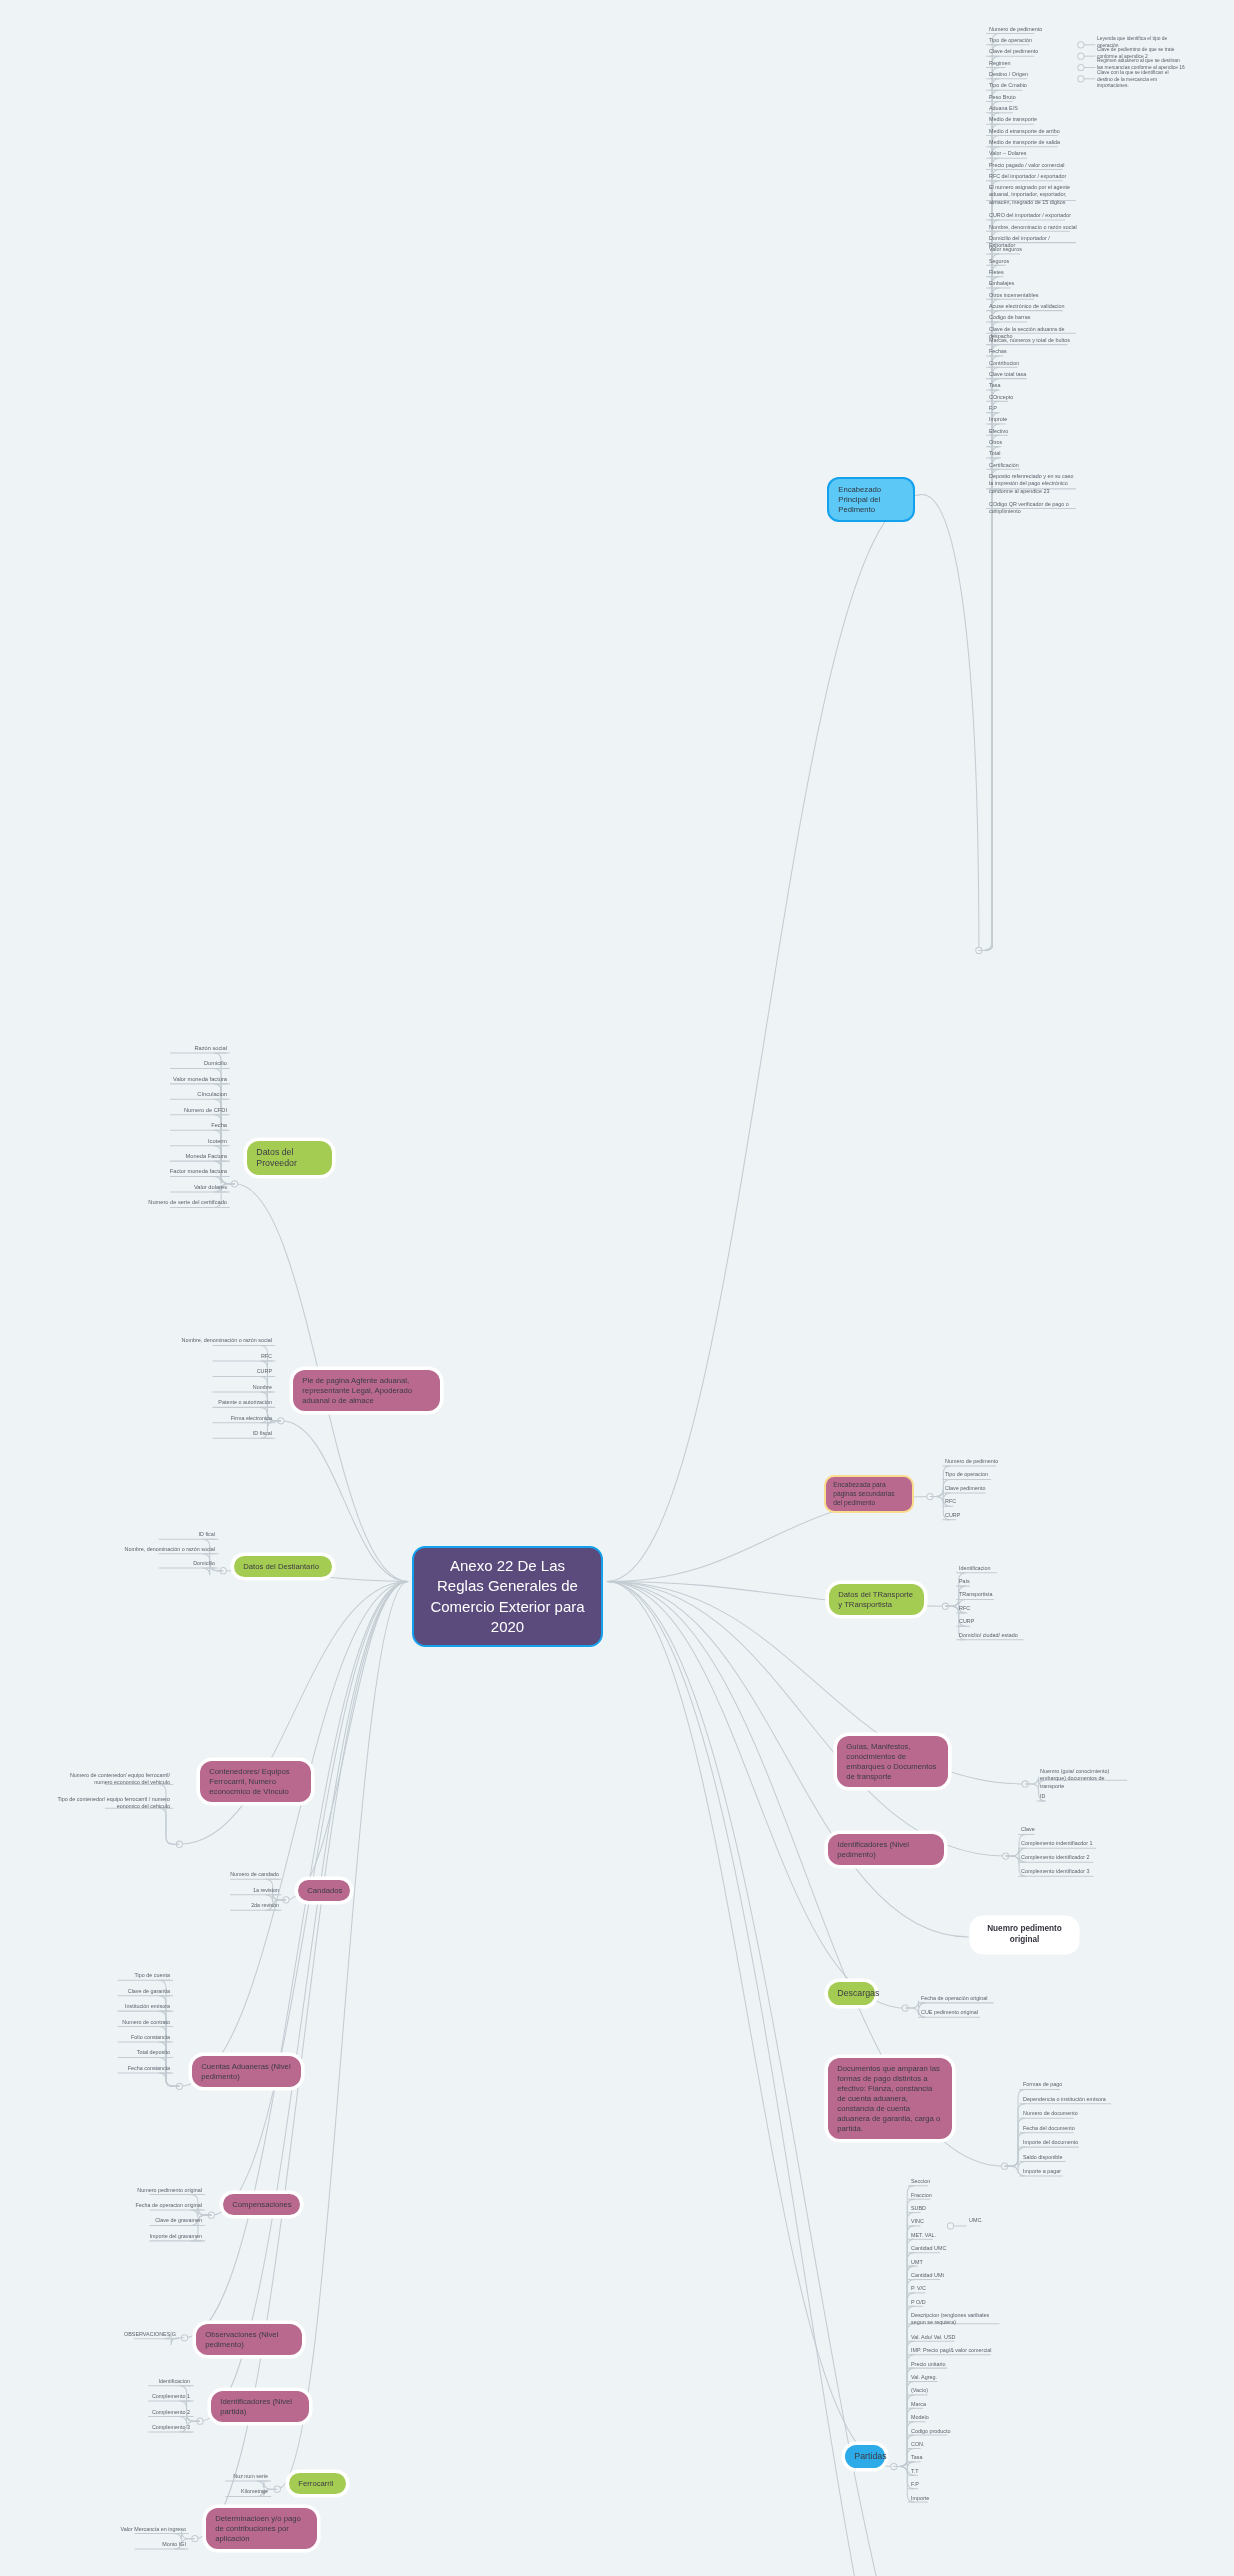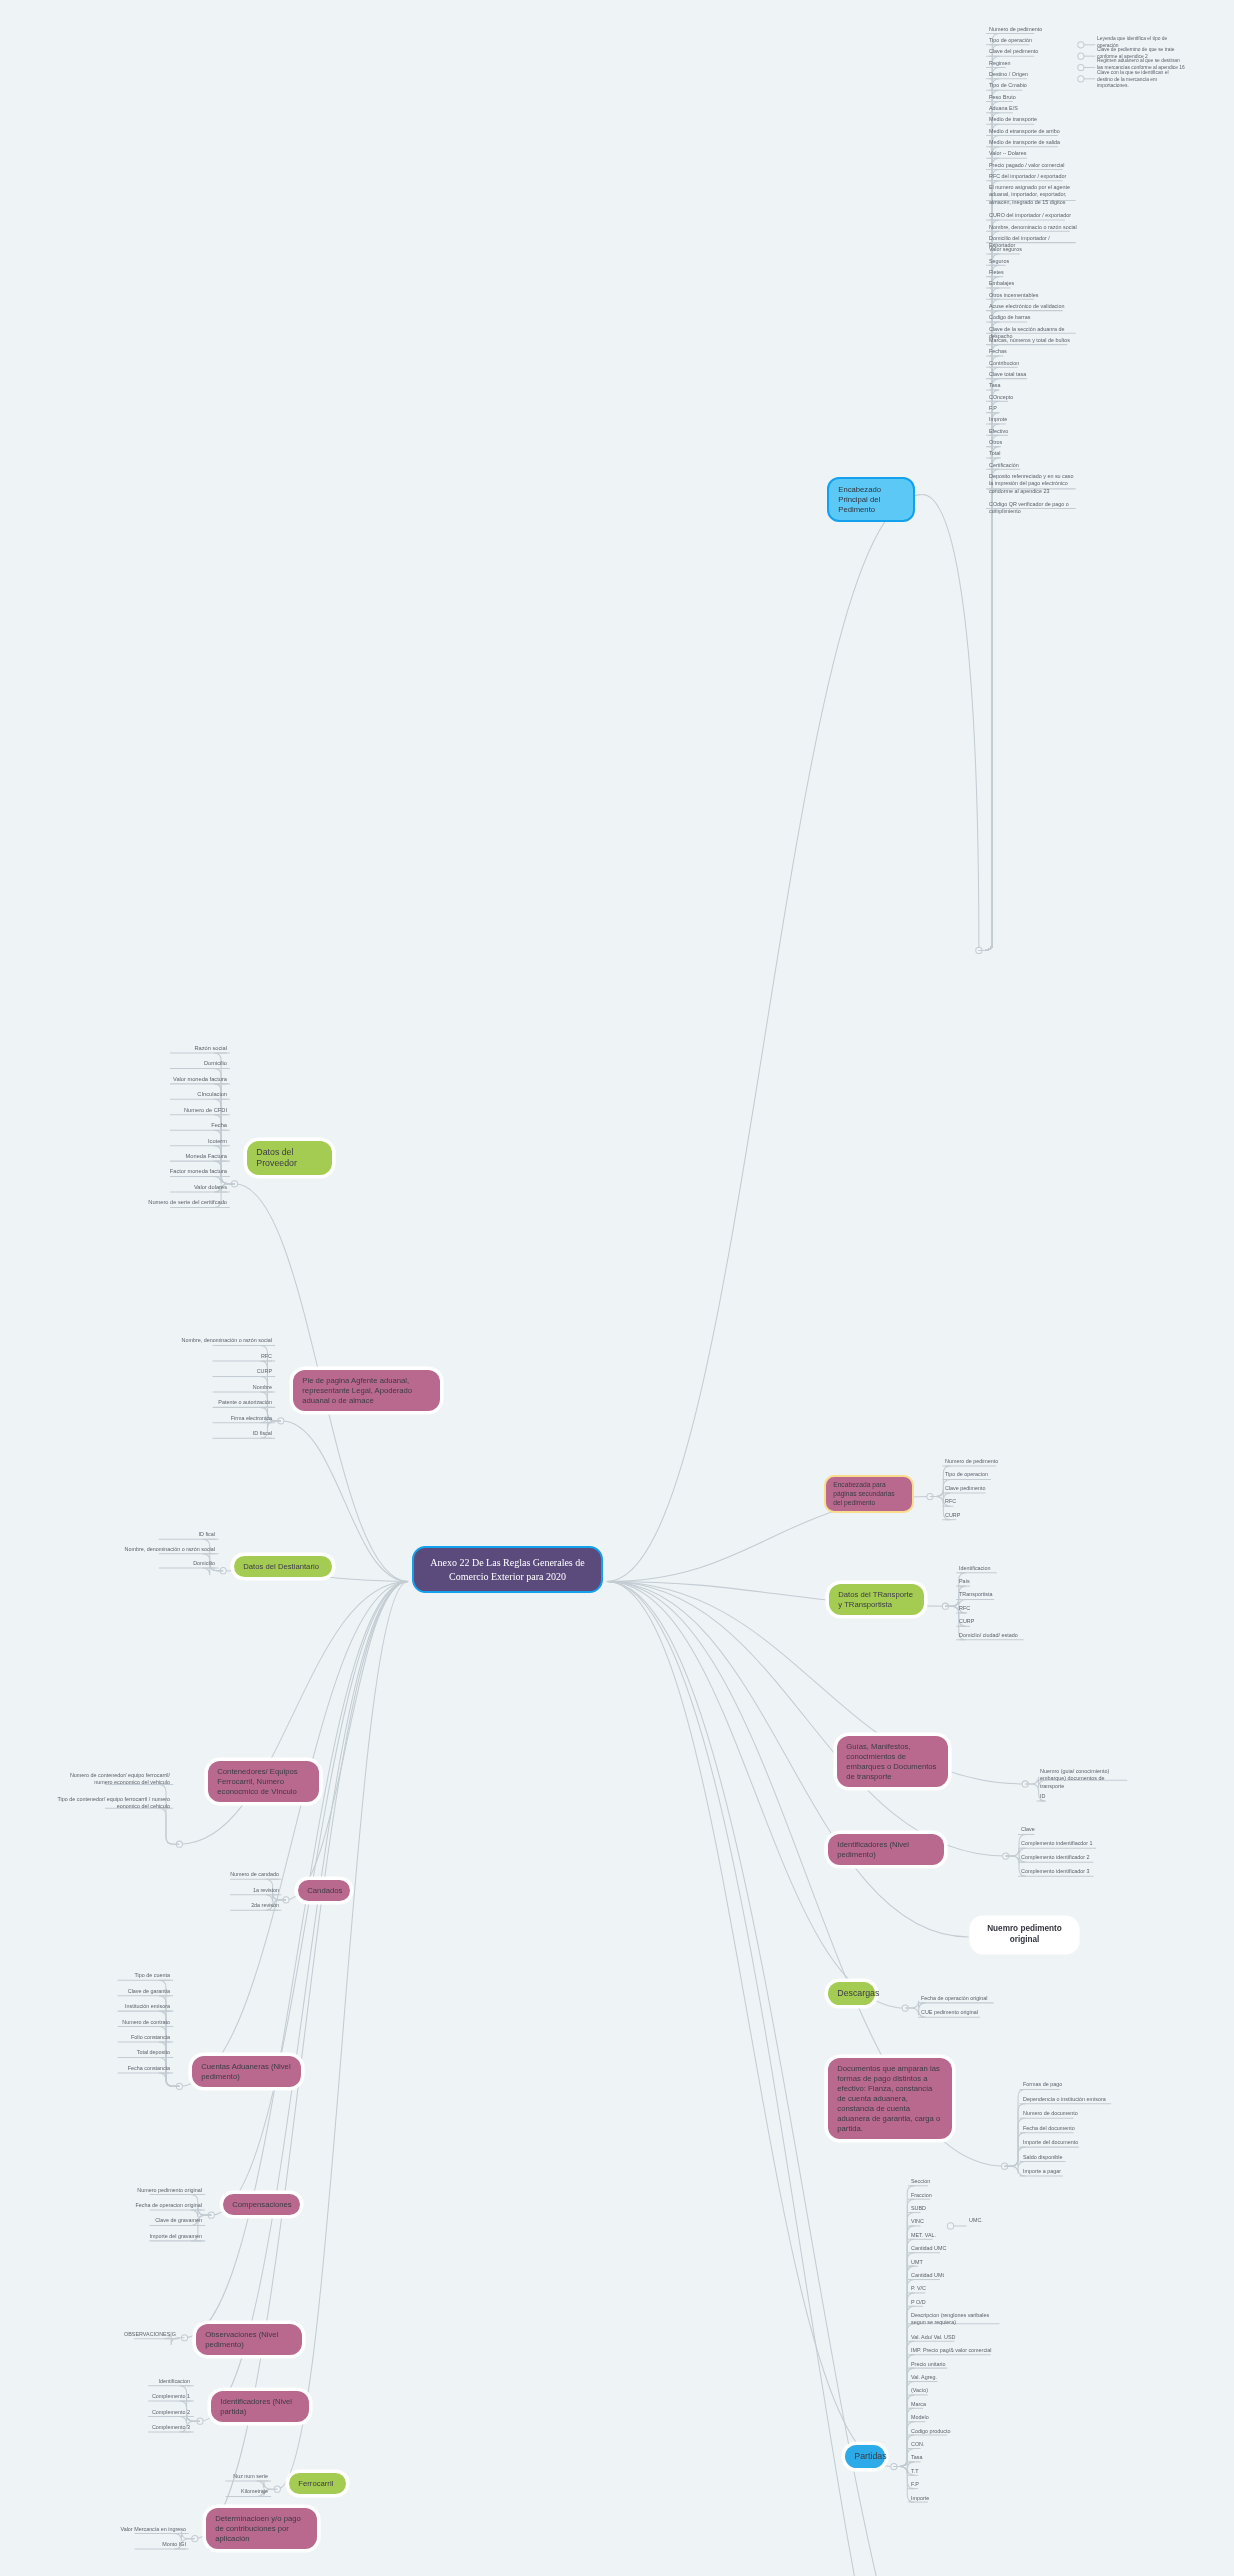--- a/index.html
+++ b/index.html
@@ -16,24 +16,23 @@
   svg.links circle{fill:#f1f5f7;stroke:#c3ccd2;stroke-width:2;}
 
   .node{position:absolute;box-sizing:border-box;}
 
   
   .root{
     background:#5b4b7d;color:#ffffff;
     border:2.6px solid #13a0ec;
     border-radius:13.4px;
     text-align:center;
-    font-size:10px;line-height:1.35;
+    font-size:15px;line-height:1.35;
     padding:8.2px 11.3px;
     box-shadow:0 0 0 0 #fff;
-    font-family:Liberation Serif, serif;
   }
 
   
   .topic{
     border-radius:12px;
     font-weight:normal;
     color:#3b3b45;
     padding:5.7px 9.3px;
     line-height:1.3;
     box-shadow:0 0 0 3.6px #ffffff;
@@ -542,21 +541,21 @@
     <div class="node leaf l" style="left: 164px; top: 1353px; width: 108px; text-align: right; font-size: 5.4px;">RFC</div>
     <div class="node leaf l" style="left: 164px; top: 1368px; width: 108px; text-align: right; font-size: 5.4px;">CURP</div>
     <div class="node leaf l" style="left: 164px; top: 1384px; width: 108px; text-align: right; font-size: 5.4px;">Nombre</div>
     <div class="node leaf l" style="left: 164px; top: 1399px; width: 108px; text-align: right; font-size: 5.4px;">Patente o autorización</div>
     <div class="node leaf l" style="left: 164px; top: 1415px; width: 108px; text-align: right; font-size: 5.4px;">Firma electronica</div>
     <div class="node leaf l" style="left: 164px; top: 1430px; width: 108px; text-align: right; font-size: 5.4px;">ID fiscal</div>
     <div class="node topic green small" style="left: 234px; top: 1556px; width: 98px; text-align: left;">Datos del Destiantario</div>
     <div class="node leaf l" style="left: 112px; top: 1531px; width: 103px; text-align: right; font-size: 5.4px;">ID fical</div>
     <div class="node leaf l" style="left: 112px; top: 1546px; width: 103px; text-align: right; font-size: 5.4px;">Nombre, denominación o razón social</div>
     <div class="node leaf l" style="left: 112px; top: 1560px; width: 103px; text-align: right; font-size: 5.4px;">Domicilio</div>
-    <div class="node topic pink" style="left: 208px; top: 1761px; width: 111px; text-align: left;">Contenedores/ Equipos Ferrocarril, Numero econocmico de VInculo</div>
+    <div class="node topic pink" style="left: 200px; top: 1761px; width: 111px; text-align: left;">Contenedores/ Equipos Ferrocarril, Numero econocmico de VInculo</div>
     <div class="node leaf l" style="left: 52px; top: 1772px; width: 118px; text-align: right; font-size: 5.4px;">Numero de contenedor/ equipo ferrocarril/ numero economico del vehiculo</div>
     <div class="node leaf l" style="left: 52px; top: 1796px; width: 118px; text-align: right; font-size: 5.4px;">Tipo de contenedor/ equipo ferrocarril / numero eonomico del cehiculo</div>
     <div class="node topic pink" style="left: 298px; top: 1880px; width: 52px; text-align: left;">Candados</div>
     <div class="node leaf l" style="left: 191px; top: 1871px; width: 88px; text-align: right; font-size: 5.4px;">Numero de candado</div>
     <div class="node leaf l" style="left: 191px; top: 1887px; width: 88px; text-align: right; font-size: 5.4px;">1a revision</div>
     <div class="node leaf l" style="left: 191px; top: 1902px; width: 88px; text-align: right; font-size: 5.4px;">2da revisón</div>
     <div class="node topic pink" style="left: 192px; top: 2056px; width: 109px; text-align: left;">Cuentas Aduaneras (Nivel pedimento)</div>
     <div class="node leaf l" style="left: 75px; top: 1972px; width: 95px; text-align: right; font-size: 5.4px;">Tipo de cuenta</div>
     <div class="node leaf l" style="left: 75px; top: 1988px; width: 95px; text-align: right; font-size: 5.4px;">Clave de garantia</div>
     <div class="node leaf l" style="left: 75px; top: 2003px; width: 95px; text-align: right; font-size: 5.4px;">Institución emisora</div>

